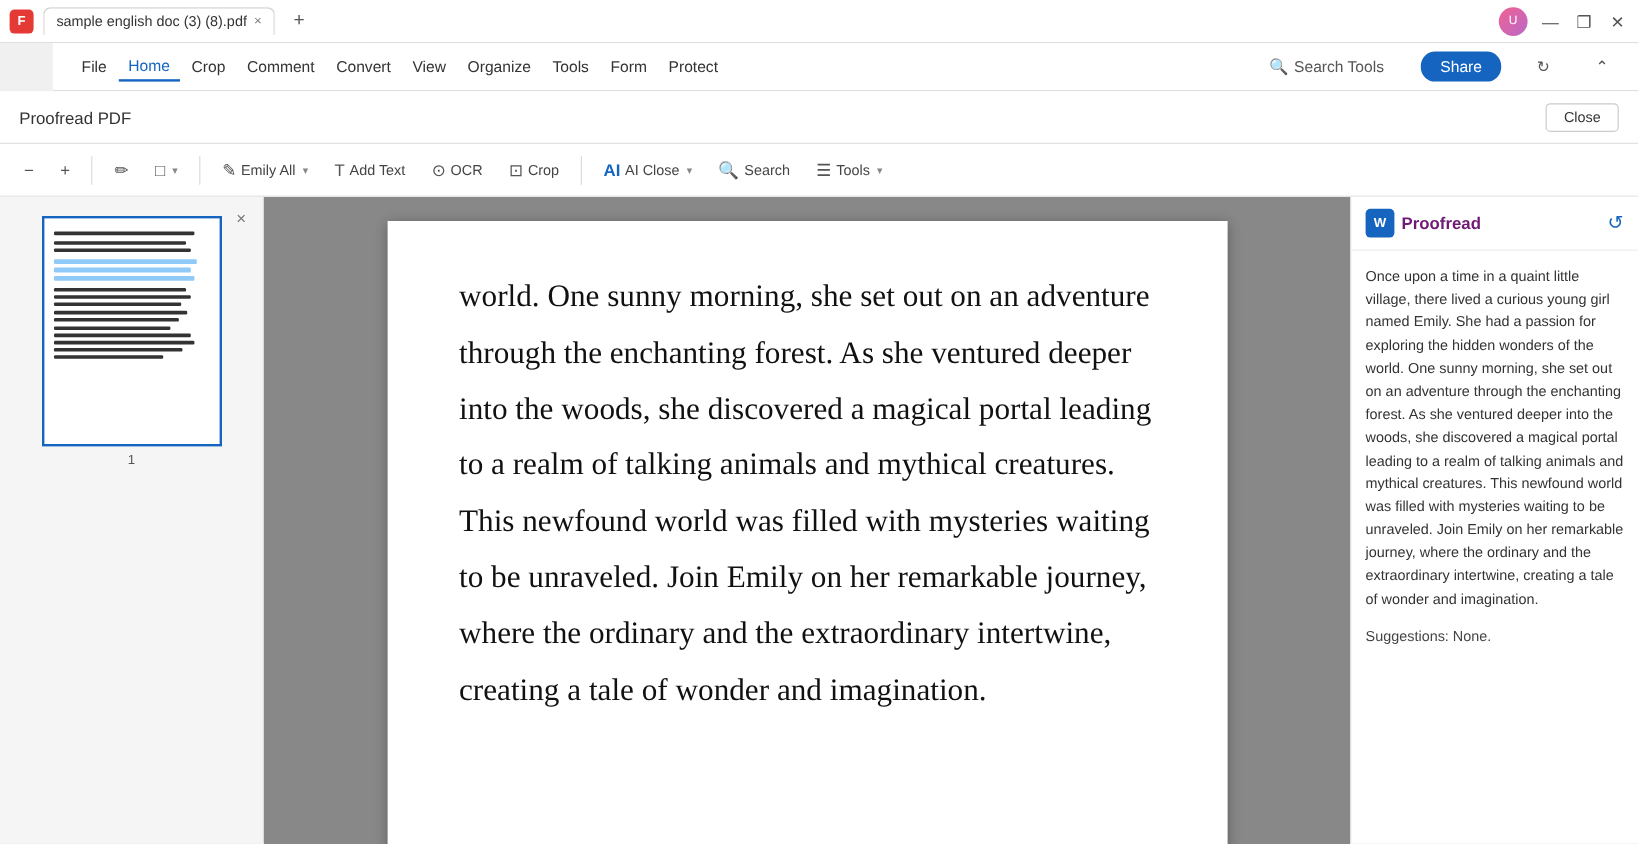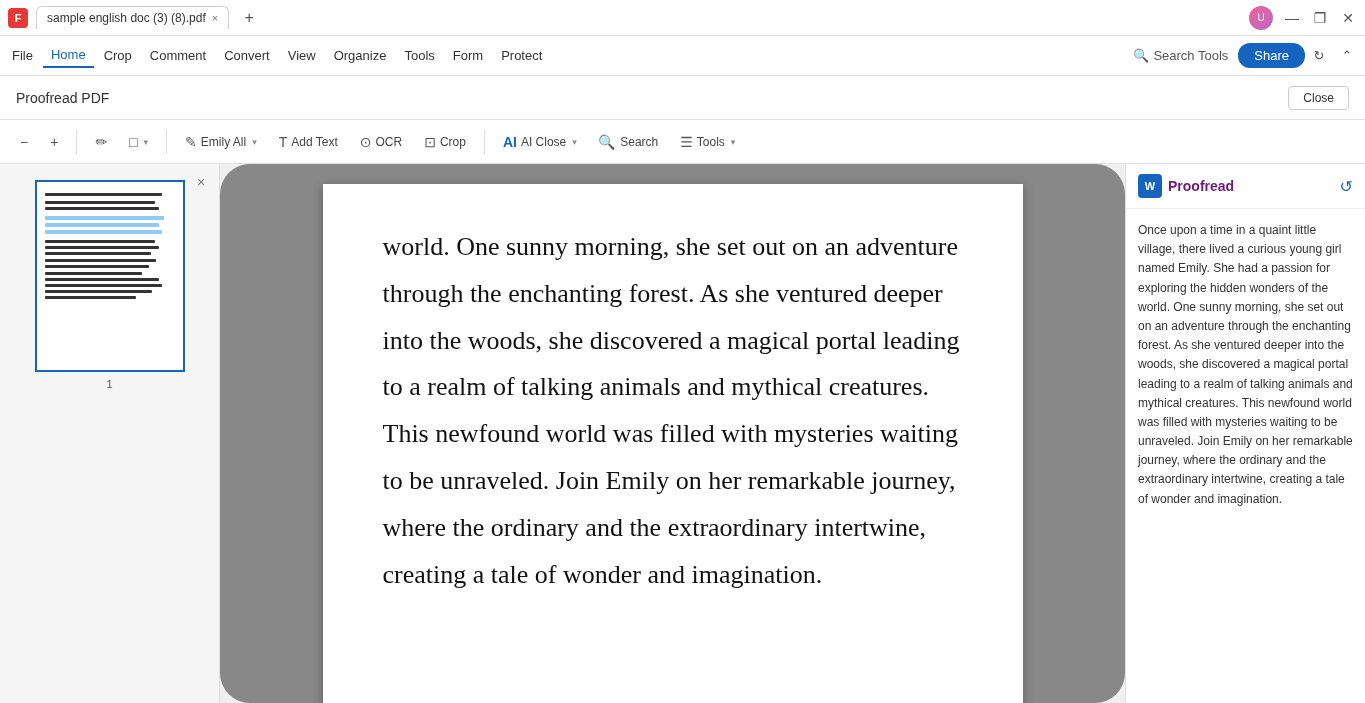--- a/index.html
+++ b/index.html
@@ -68,23 +68,24 @@
       display: flex; align-items: center; justify-content: center;
       font-size: 14px; color: #555; cursor: pointer;
     }
 
     
     .menu-bar {
       height: 40px;
       background: #fff;
       display: flex;
       align-items: center;
-      padding: 0 4px;
+      padding: 0 16px;
       border-bottom: 1px solid #e0e0e0;
-      gap: 0;
+      gap: 21px;
+      margin-left: 44px;
     }
     .menu-group-left {
       display: flex; align-items: center; gap: 2px;
     }
     .menu-item {
       padding: 4px 8px;
       border-radius: 4px;
       cursor: pointer;
       font-size: 13px;
       color: #333;
@@ -228,21 +229,20 @@
     }
 
     
     .pdf-viewer {
       flex: 1;
       background: #888;
       overflow: auto;
       display: flex;
       justify-content: center;
       padding: 20px;
-      border-radius: 30px;
     }
     .pdf-page {
       background: white;
       width: 700px;
       min-height: 560px;
       padding: 40px 60px;
       box-shadow: 0 2px 10px rgba(0,0,0,0.3);
     }
     .pdf-text {
       font-size: 26px;
@@ -423,15 +423,16 @@
   <div class="proofread-panel">
     <div class="proofread-panel-header">
       <div class="proofread-panel-icon-left">
         <span style="width:24px;height:24px;background:#1565C0;border-radius:4px;display:flex;align-items:center;justify-content:center;color:white;font-size:11px;font-weight:bold;">W</span>
         <span class="proofread-panel-title">Proofread</span>
       </div>
       <span class="proofread-panel-icon">↺</span>
     </div>
     <div class="proofread-content">
       <span>Once upon a time in a quaint little village, there lived a curious young girl named Emily. She had a passion for exploring the hidden wonders of the world. One sunny morning, she set out on an adventure through the enchanting forest. As she ventured deeper into the woods, she discovered a magical portal leading to a realm of talking animals and mythical creatures. This newfound world was filled with mysteries waiting to be unraveled. Join Emily on her remarkable journey, where the ordinary and the extraordinary intertwine, creating a tale of wonder and imagination.</span>
+      <div class="proofread-suggestions">Suggestions: None.</div>
     </div>
   </div>
 </div>
 
 </body></html>

